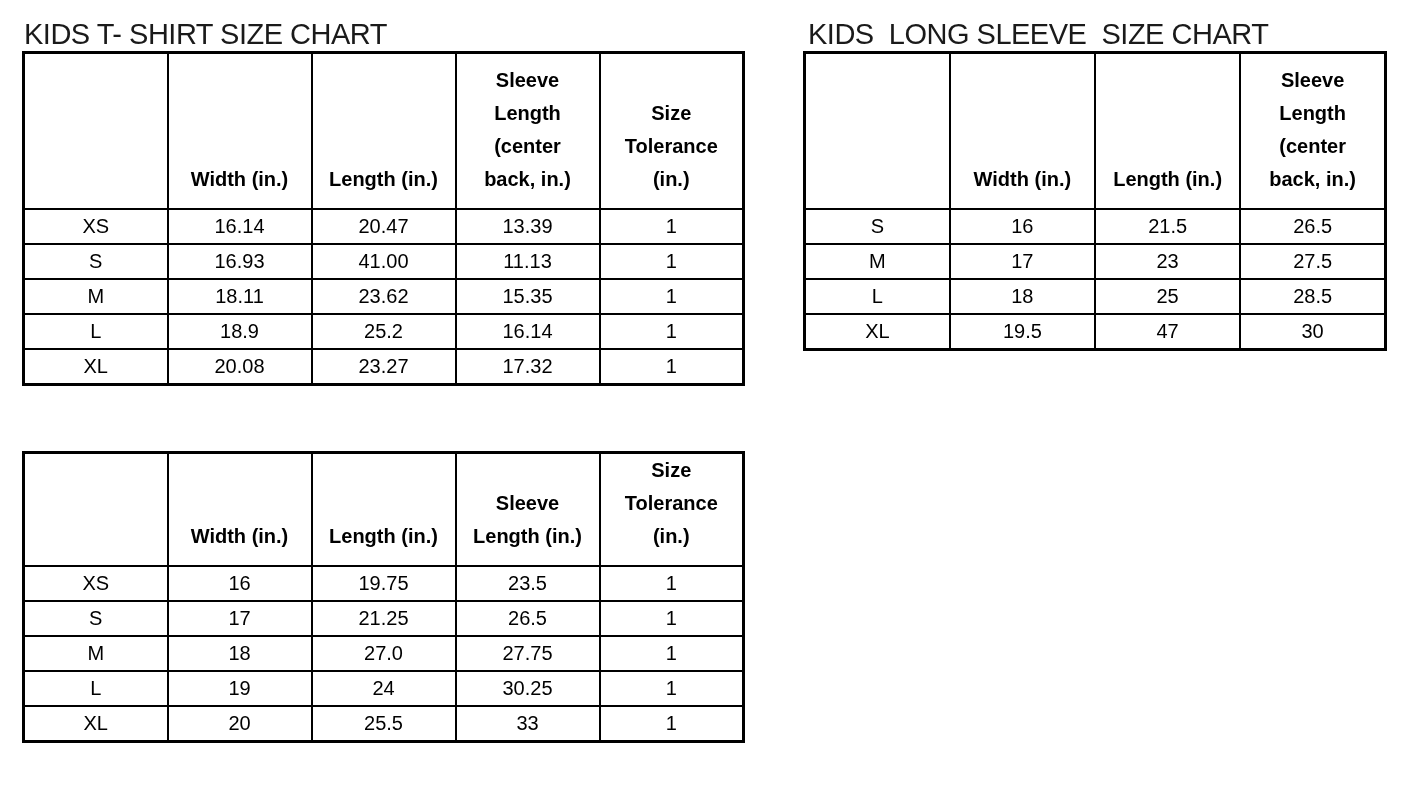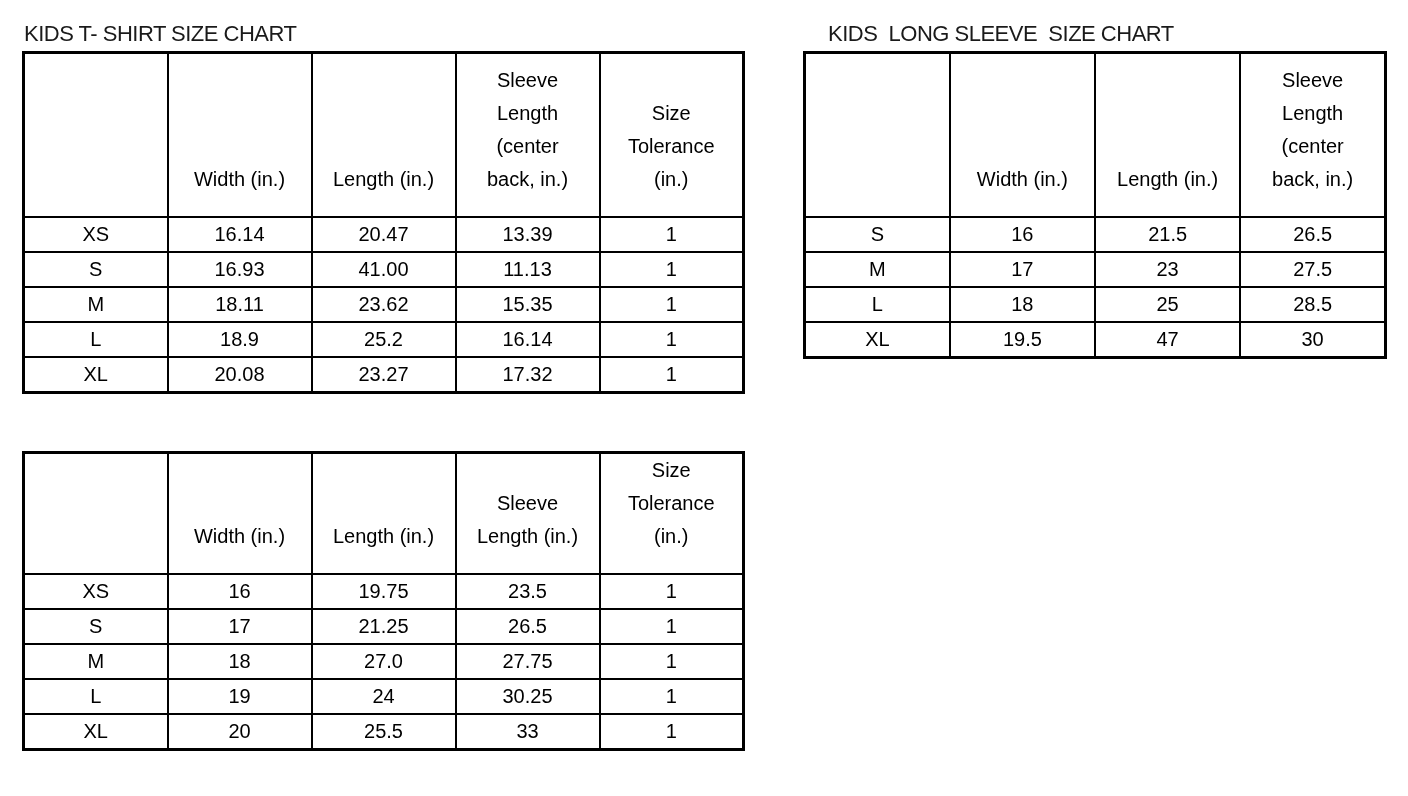--- a/index.html
+++ b/index.html
@@ -10,21 +10,21 @@
     height: 796px;
     font-family: "Liberation Sans", sans-serif;
     color: #000000;
     overflow: hidden;
     position: relative;
   }
   .chart-block {
     position: absolute;
   }
   .chart-title {
-    font-size: 22px;
+    font-size: 29px;
     line-height: 28px;
     font-weight: 400;
     letter-spacing: -0.5px;
     white-space: pre;
     padding-left: 2px;
     margin-bottom: 3px;
     color: #1a1a1a;
   }
   table.size-table {
     border-collapse: collapse;
@@ -34,38 +34,38 @@
   }
   table.size-table th,
   table.size-table td {
     border: 2px solid #000000;
     text-align: center;
     font-size: 20px;
     padding: 0;
     overflow: hidden;
   }
   table.size-table thead th {
-    font-weight: 400;
+    font-weight: 700;
     vertical-align: bottom;
     white-space: pre-line;
     line-height: 33px;
-    padding-bottom: 20px;
+    padding-bottom: 12px;
   }
   table.size-table tbody td {
     font-weight: 400;
     height: 33px;
     vertical-align: middle;
   }
   #table-tshirt, #table-sweatshirt { width: 723px; }
   #table-longsleeve { width: 584px; }
   #table-tshirt thead th, #table-longsleeve thead th { height: 142px; }
   #table-sweatshirt thead th { height: 99px; }
   #block-tshirt { left: 22px; top: 20px; }
   #block-longsleeve { left: 803px; top: 20px; }
-  #block-longsleeve .chart-title { padding-left: 5px; margin-left: 20px; }
+  #block-longsleeve .chart-title { padding-left: 5px; }
   #block-sweatshirt { left: 22px; top: 451px; }
 </style>
 </head>
 <body>
 
 <div class="chart-block" id="block-tshirt">
   <div class="chart-title">KIDS T- SHIRT SIZE CHART</div>
   <table class="size-table" id="table-tshirt">
       <thead>
         <tr>

